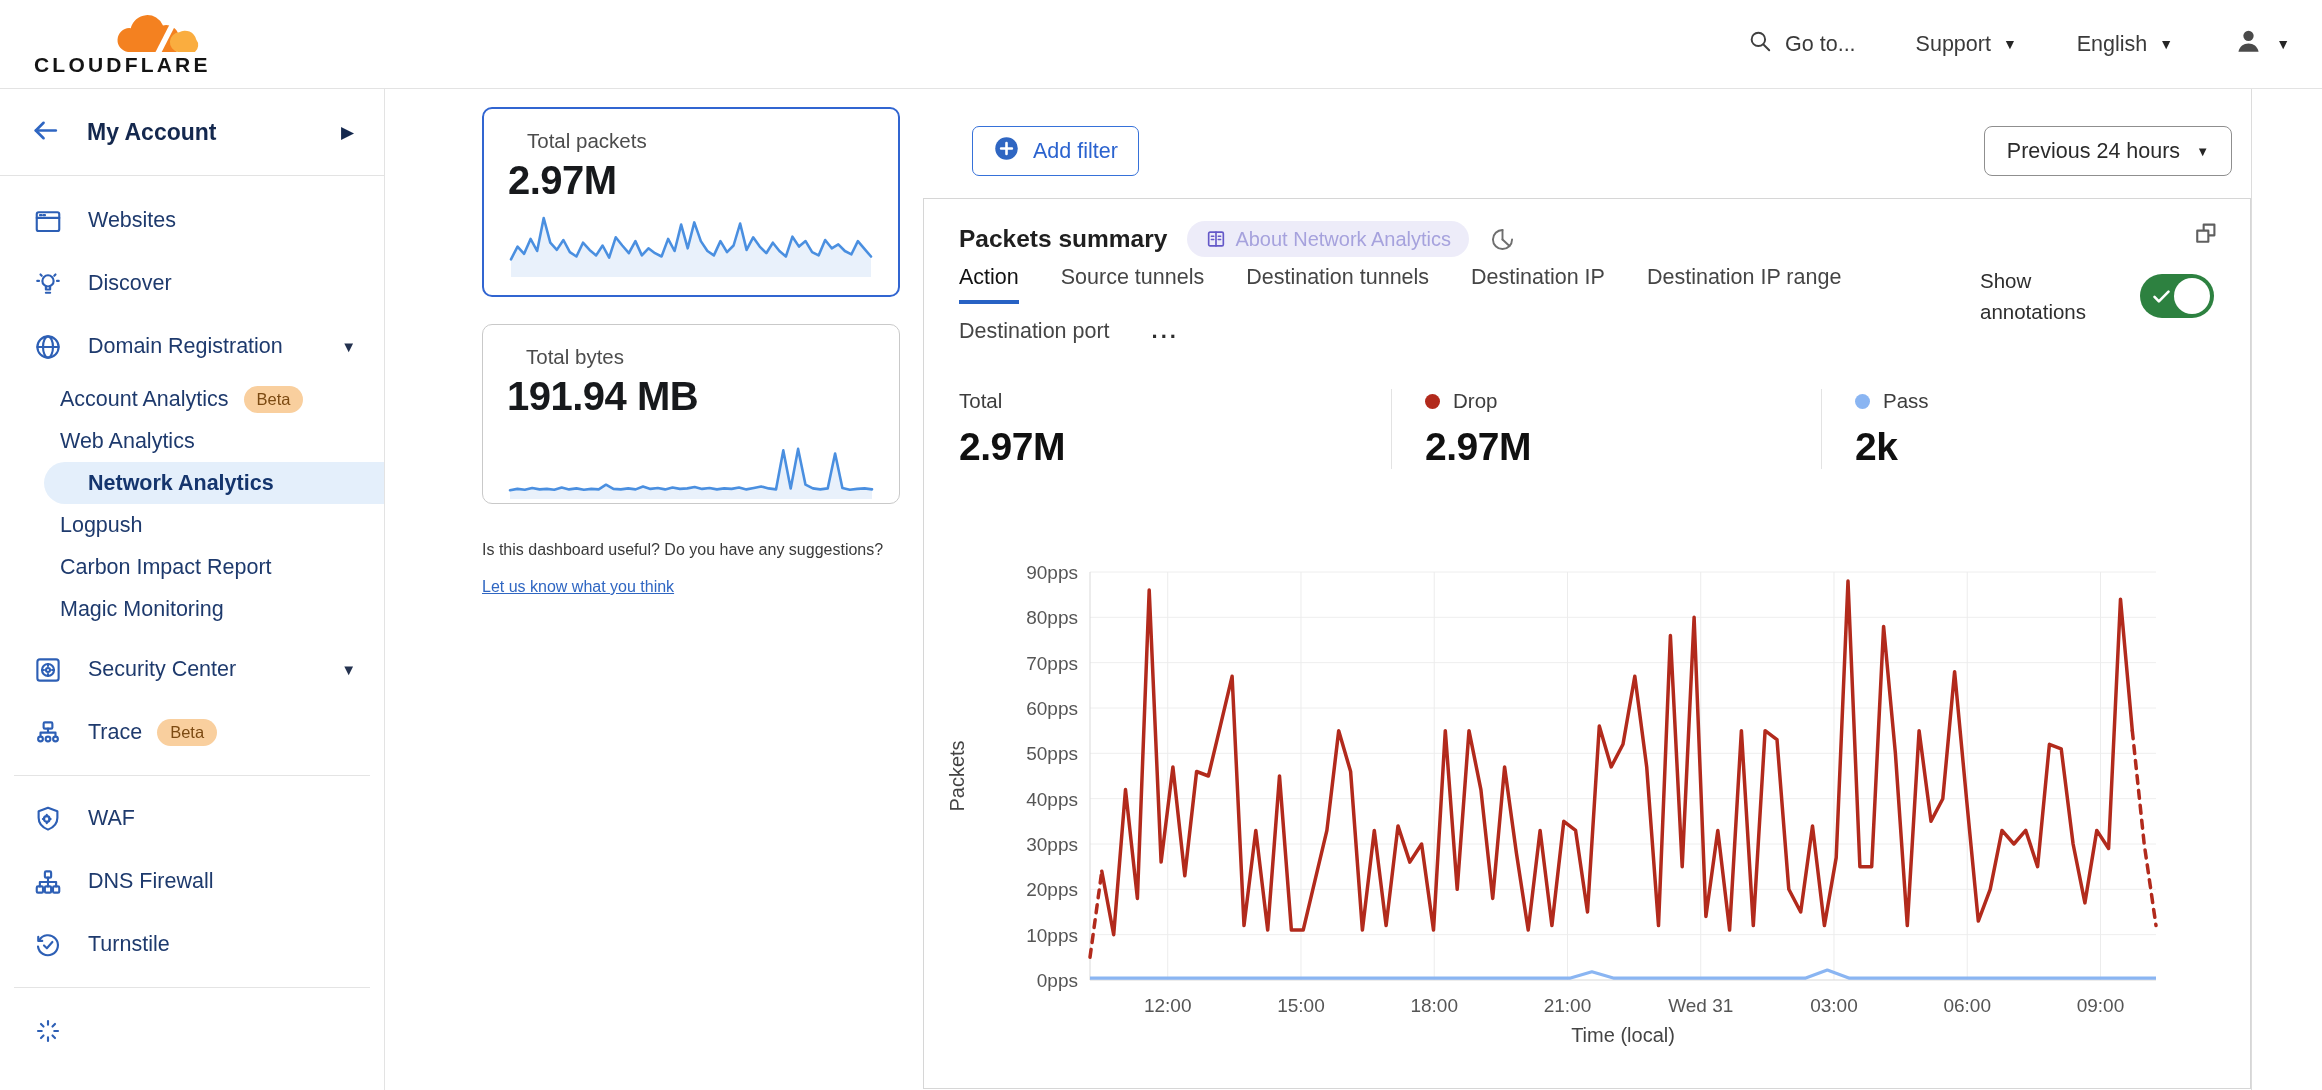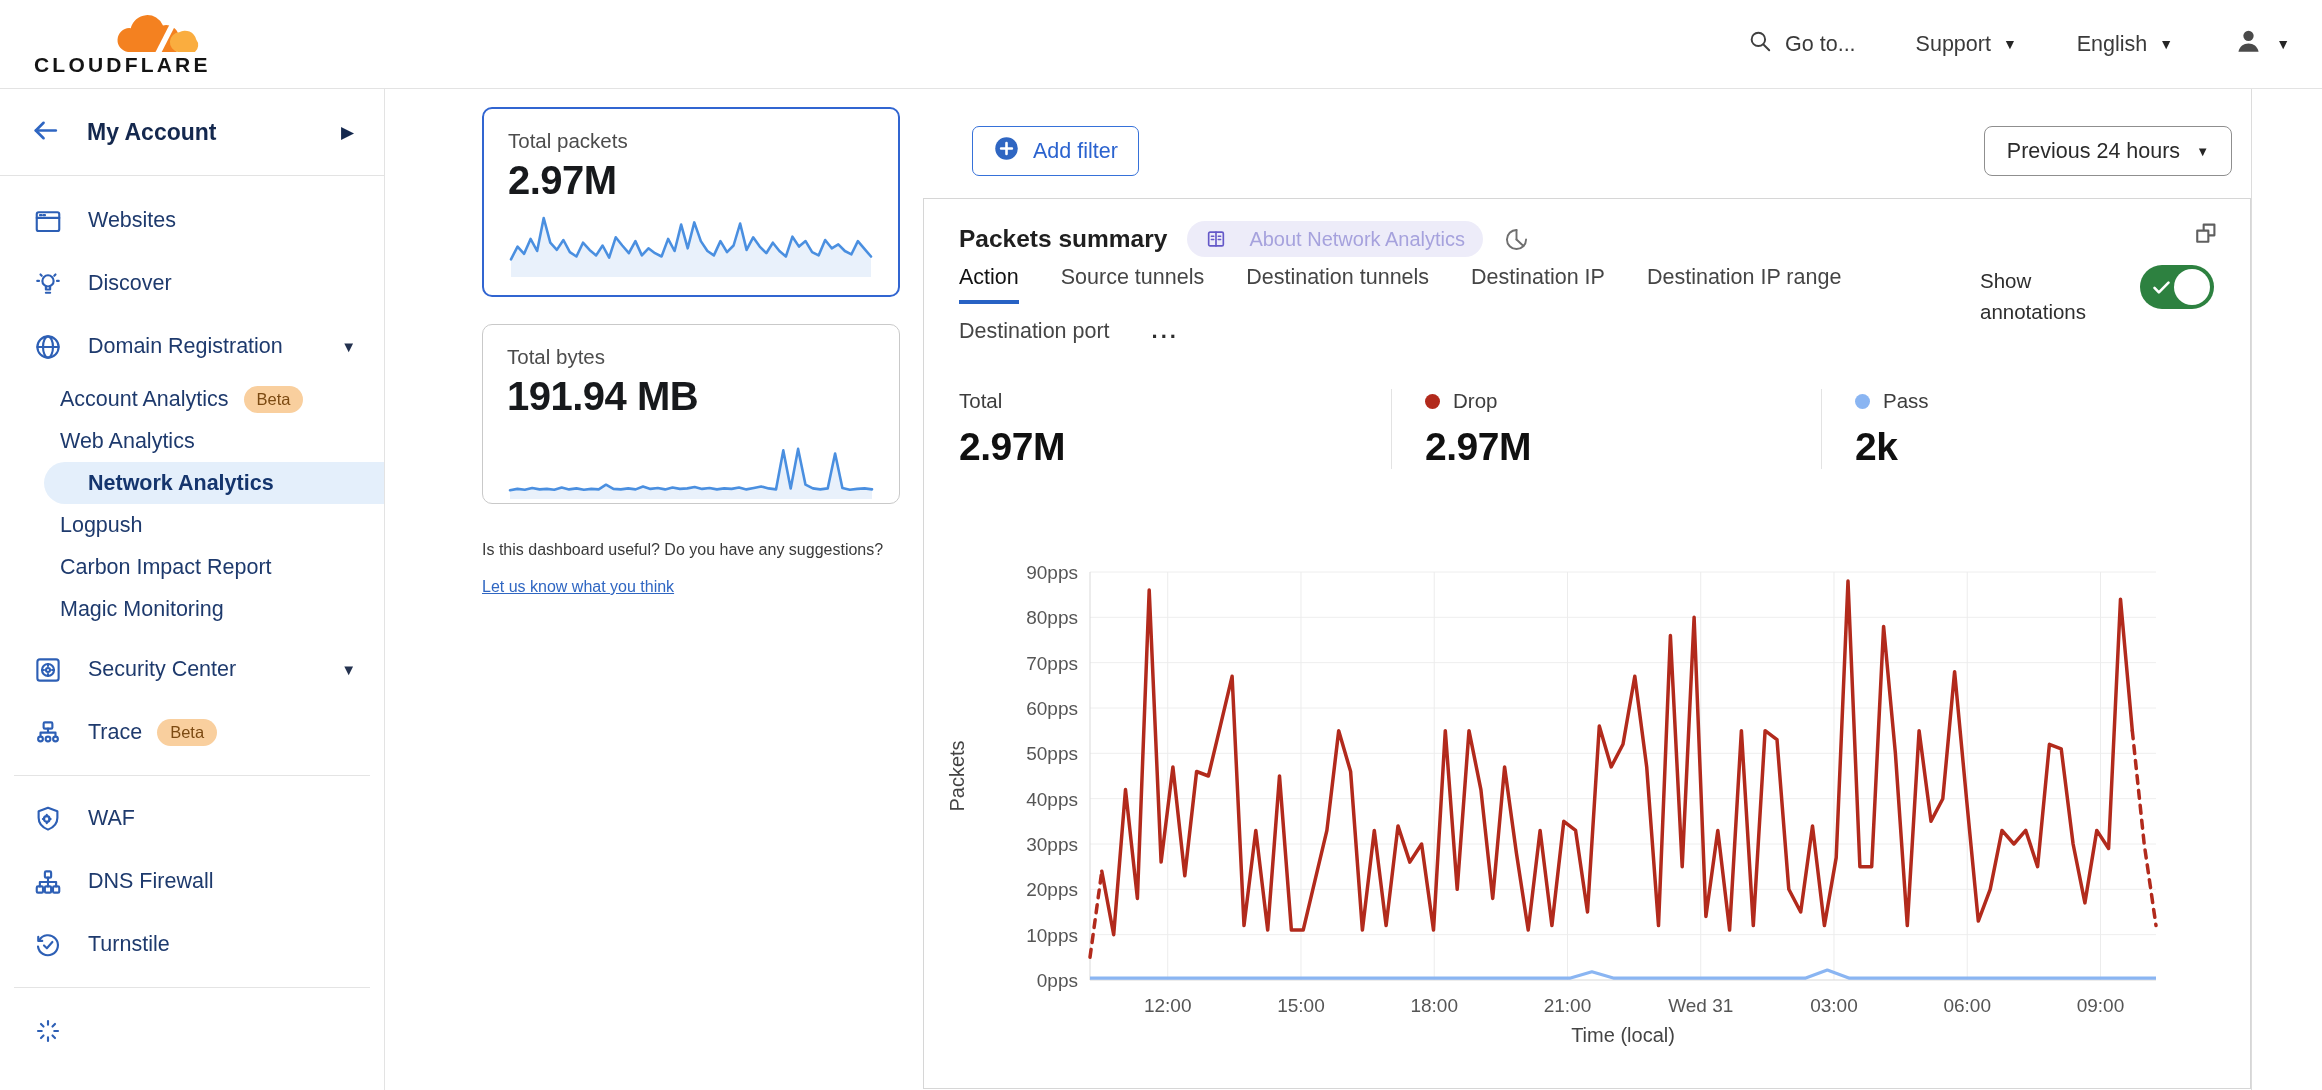--- a/index.html
+++ b/index.html
@@ -30,52 +30,52 @@
   .s-badge { margin-left:15px; background:#f9cf9e; color:#7c4a12; font-size:16.5px; padding:4px 13px; border-radius:999px; }
   .s-chev { margin-left:auto; font-size:15px; color:#24324f; }
   .s-chev.up { color:#8a93a5; }
   .s-divider { border-top:1px solid #e4e4e4; margin:11px 14px; }
 
   
   .middle { position:absolute; top:89px; left:385px; width:538px; height:1001px; }
   .metric-card { margin-left:97px; width:418px; border-radius:10px; padding:20px 24px 12px; background:#fff; cursor:pointer; }
   .metric-card.primary { margin-top:18px; border:2.5px solid #3165d1; height:190px; }
   .metric-card.secondary { margin-top:27px; border:1px solid #c9c9c9; height:180px; }
-  .metric-label { font-size:20.5px; color:#4c4c4c; }
+  .metric-label { font-size:20.5px; color:#4c4c4c;margin-left:19px; }
   .metric-value { font-size:40px; font-weight:700; color:#17191c; margin-top:5px; letter-spacing:-0.5px; }
   .spark { display:block; width:100%; margin-top:10px; }
   .feedback { margin:30px 0 0 97px; width:460px; font-size:16px; color:#3b3b3b; line-height:32px; }
   .feedback-link { color:#2f66c2; text-decoration:underline; display:inline-block; margin-top:5px; cursor:pointer; }
 
   
   .main { position:absolute; top:102px; left:923px; width:1399px; height:1001px; }
   .vline { position:absolute; left:2251px; top:89px; width:1px; height:1001px; background:#dcdcdc; }
   .add-filter { position:absolute; left:49px; top:24px; height:50px; display:flex; align-items:center; gap:13px;
     border:1px solid #3671d9; border-radius:7px; background:#fff; color:#2b63cf; font-size:21.5px; padding:0 20px; cursor:pointer; }
   .time-range { position:absolute; right:90px; top:24px; height:50px; display:flex; align-items:center; gap:16px;
     border:1px solid #8f8f8f; border-radius:8px; background:#fff; color:#2b2b2b; font-size:21.5px; padding:0 22px; cursor:pointer; }
   .time-range .caret { font-size:13px; }
 
   .panel { position:absolute; left:0; top:96px; width:1328px; height:891px; border:1px solid #d6d6d6; background:#fff; }
   .panel2 { position:absolute; left:0; top:992px; width:1328px; height:95px; border:1px solid #d6d6d6; background:#fff; }
 
   .p-title-row { position:absolute; top:22px; left:35px; display:flex; align-items:center; gap:20px; }
   .p-title { font-size:24.5px; font-weight:700; color:#1f1f1f; }
-  .about-pill { display:flex; align-items:center; gap:22px; background:#edecf9; border-radius:18px; height:36px;
+  .about-pill { display:flex; align-items:center; gap:8px; background:#edecf9; border-radius:18px; height:36px;
     padding:0 18px; color:#a6a2dd; font-size:20px; }
   .about-pill .s-icon { width:22px; height:22px; color:#6458c8; }
   .pie-mini { width:27px; height:27px; color:#6f6f6f; }
   .expand-btn { position:absolute; top:20px; right:30px; width:28px; height:28px; color:#5f5f5f; cursor:pointer; }
 
   .tabs { position:absolute; top:66px; left:35px; width:990px; display:flex; flex-wrap:wrap; column-gap:42px; row-gap:14px; align-items:flex-end; }
   .tab { font-size:21.5px; color:#454545; padding-bottom:10px; border-bottom:4px solid transparent; cursor:pointer; white-space:nowrap; }
   .tab.active { color:#111; border-bottom-color:#2862c4; }
   .tab.more { font-weight:800; letter-spacing:3px; color:#2e2e2e; font-size:22px; }
 
-  .annot { position:absolute; top:66px; right:36px; display:flex; align-items:flex-start; gap:28px; }
+  .annot { position:absolute; top:66px; right:36px; display:flex; align-items:center; gap:28px; }
   .annot-label { font-size:20.5px; color:#2e2e2e; line-height:31px; max-width:132px; }
   .toggle { position:relative; width:74px; height:44px; border-radius:22px; background:#2d8140; cursor:pointer; flex:0 0 auto; }
   .toggle .knob { position:absolute; right:4px; top:4px; width:36px; height:36px; border-radius:50%; background:#fff; }
   .toggle svg { position:absolute; left:11px; top:12px; }
 
   .stats { position:absolute; top:190px; left:0; right:0; display:flex; }
   .stat { padding-left:35px; }
   .stat:nth-child(1) { width:467px; }
   .stat:nth-child(2) { width:430px; border-left:1px solid #e3e3e3; padding-left:33px; }
   .stat:nth-child(3) { flex:1; border-left:1px solid #e3e3e3; padding-left:33px; }

